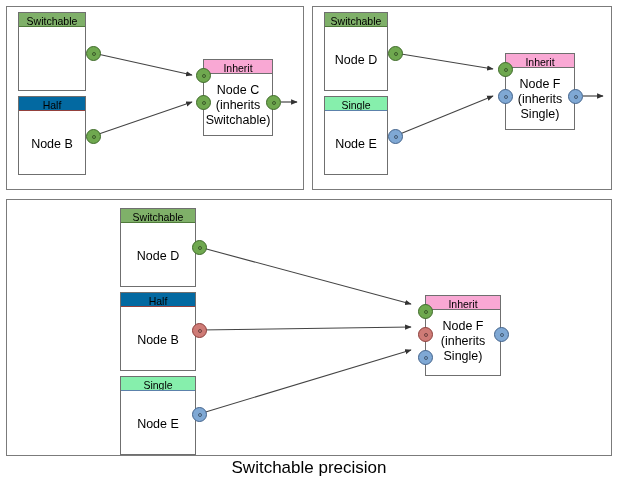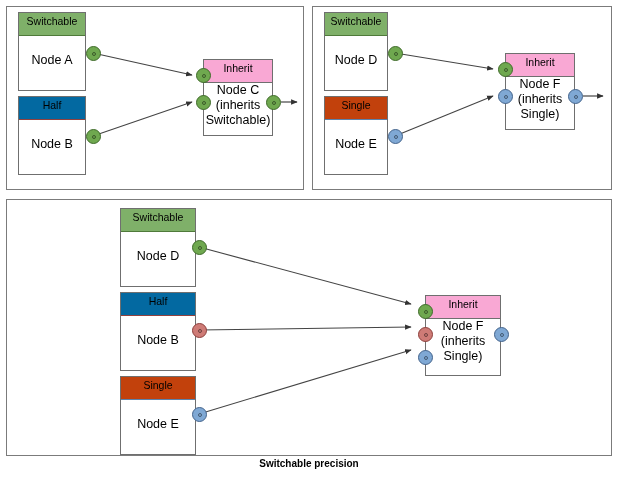--- a/index.html
+++ b/index.html
@@ -19,30 +19,30 @@
   #panel-bottom{left:6px;top:199px;width:606px;height:257px;}
 
   .node{
     position:absolute;
     box-sizing:border-box;
     background:#ffffff;
     border:1px solid #6f6f6f;
   }
   .node-header{
     box-sizing:border-box;
-    height:23px;line-height:16px;
+    height:14px;line-height:16px;
     text-align:center;
     font-size:10.5px;
     border-bottom:1px solid #6f6f6f;
     white-space:nowrap;
     overflow:hidden;
   }
   .hdr-switchable{background:#7FB069;border-bottom-color:#4f7a3a;}
   .hdr-half{background:#0369a1;border-bottom-color:#93413d;}
-  .hdr-single{background:#c2410c;border-bottom-color:#5c82ab;}
+  .hdr-single{background:#86efac;border-bottom-color:#5c82ab;}
   .hdr-inherit{background:#f9a8d4;border-bottom-color:#6f6f6f;}
 
   .node-body{
     position:absolute;left:0;right:0;top:17px;bottom:0;
     display:flex;align-items:center;justify-content:center;
     text-align:center;
     font-size:12.5px;
     line-height:15px;
     padding:0 2px;
     box-sizing:border-box;
@@ -74,43 +74,41 @@
     position:absolute;left:0;top:0;
     width:100%;height:100%;
     overflow:visible;
     pointer-events:none;
   }
 
   #caption{
     position:absolute;
     left:0;right:0;top:458px;
     text-align:center;
-    font-size:10px;
-    font-weight:bold;
+    font-size:17px;
   }
 </style>
 </head>
 <body>
 
 <div class="panel" id="panel-top-left">
 
   <svg class="edges">
     <defs>
       <marker id="arrow-tl" viewBox="0 0 10 10" refX="9" refY="5" markerWidth="6" markerHeight="6" orient="auto-start-reverse">
         <path d="M 0 1 L 10 5 L 0 9 z" fill="#333"></path>
       </marker>
     </defs>
     <line x1="86" y1="46" x2="185" y2="68" stroke="#444" stroke-width="1.1" marker-end="url(#arrow-tl)"></line>
     <line x1="86" y1="129" x2="185" y2="95" stroke="#444" stroke-width="1.1" marker-end="url(#arrow-tl)"></line>
     <line x1="274" y1="95" x2="290" y2="95" stroke="#333" stroke-width="1.1" marker-end="url(#arrow-tl)"></line>
   </svg>
 
   <div class="node" style="left:11px;top:5px;width:68px;height:79px;">
     <div class="node-header hdr-switchable">Switchable</div>
-    <div class="node-body">Node A</div>
   </div>
   <div class="port port-green" style="left:79px;top:39px;"></div>
 
   <div class="node" style="left:11px;top:89px;width:68px;height:79px;">
     <div class="node-header hdr-half">Half</div>
     <div class="node-body">Node B</div>
   </div>
   <div class="port port-green" style="left:79px;top:122px;"></div>
 
   <div class="node" style="left:196px;top:52px;width:70px;height:77px;">

